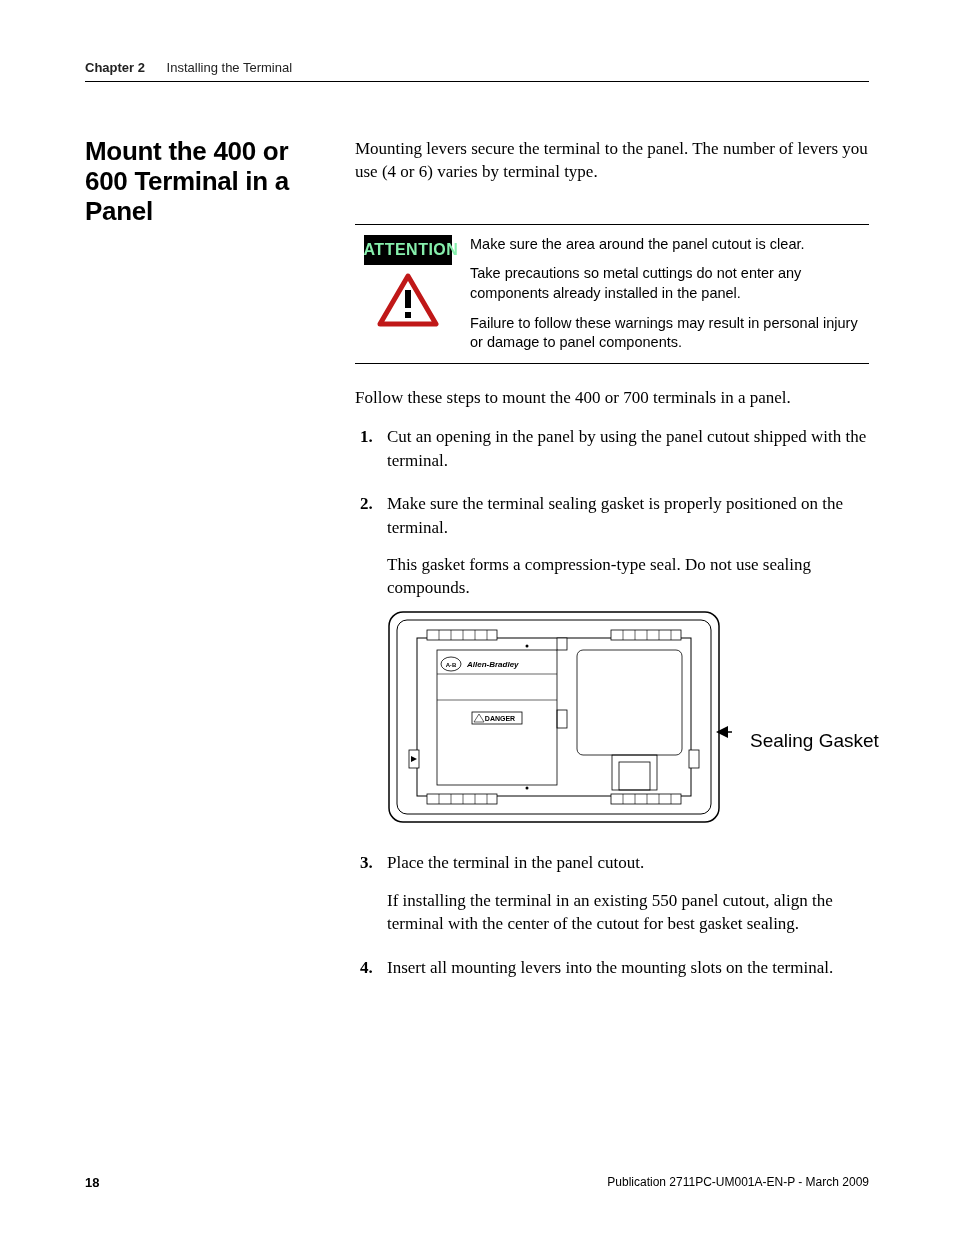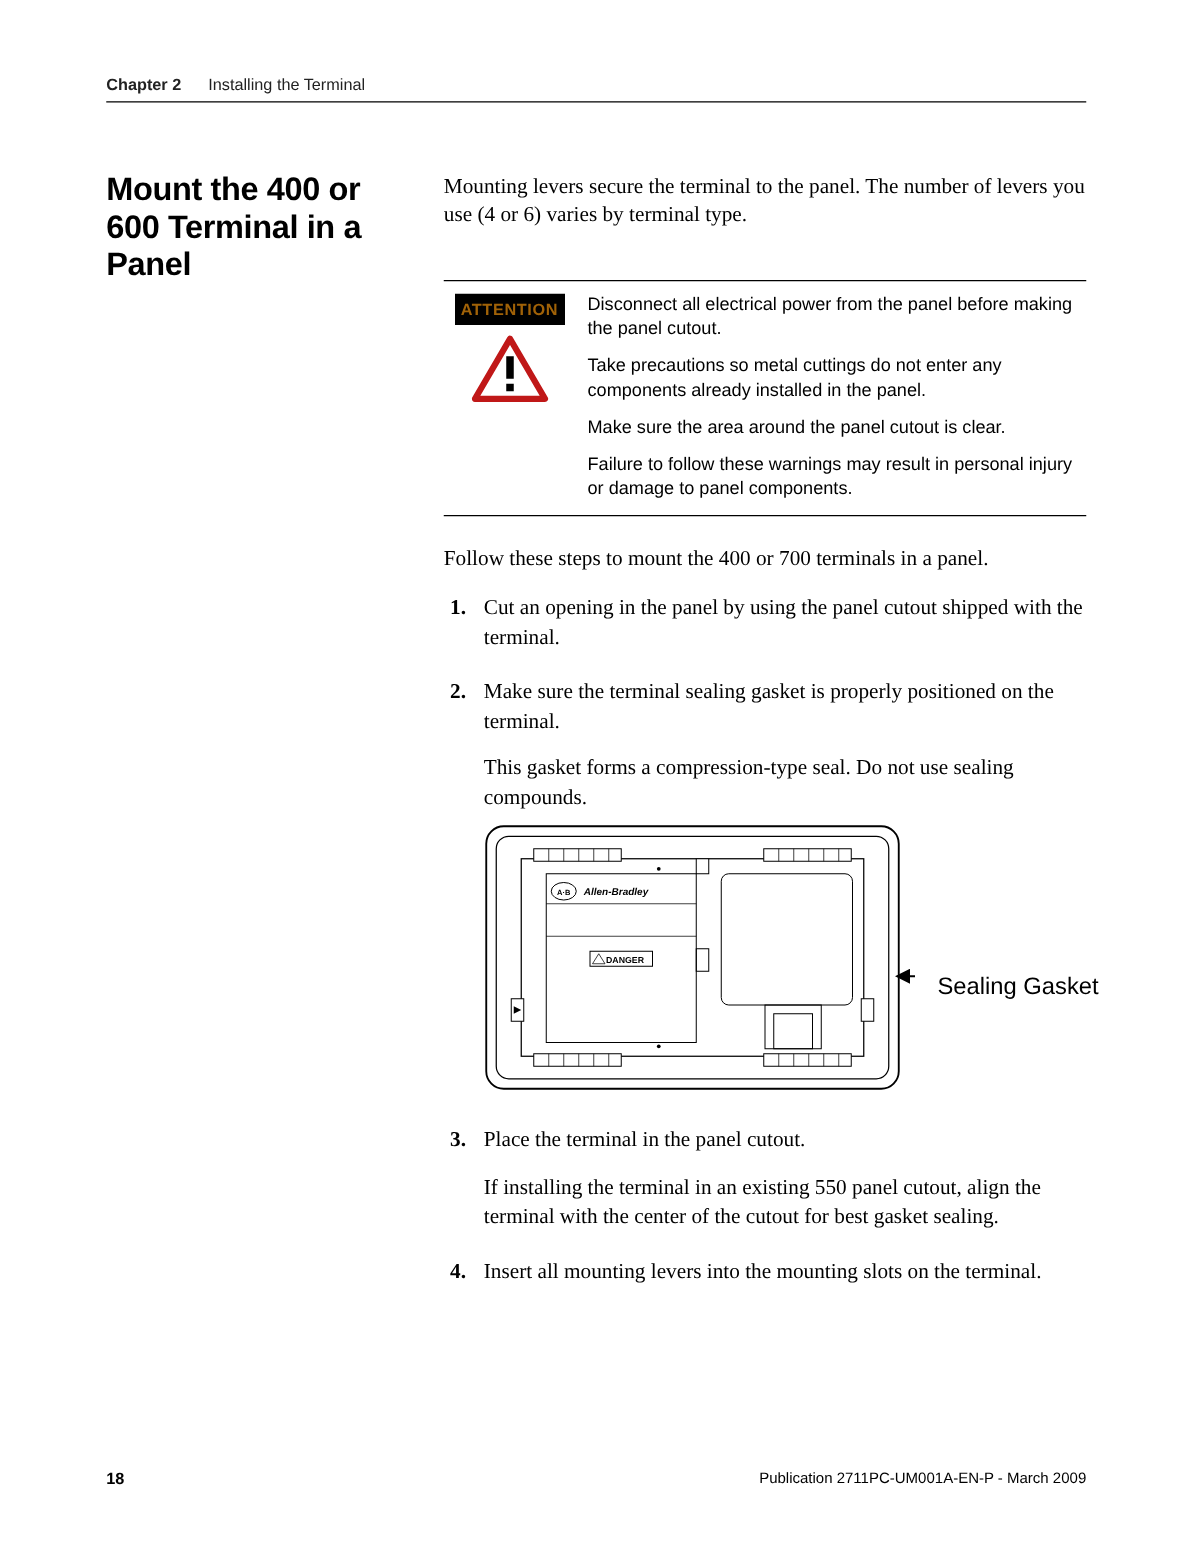--- a/index.html
+++ b/index.html
@@ -59,23 +59,23 @@
     font-size: 14.5px;
     line-height: 1.35;
   }
   .attn-left {
     width: 105px;
     flex: 0 0 105px;
     text-align: center;
   }
   .attn-label {
     background: #000;
-    color: #a16207;
+    color: #86efac;
     font-weight: bold;
-    font-size: 13px;
+    font-size: 16px;
     padding: 4px 0;
     letter-spacing: 0.5px;
     width: 88px;
     margin: 0 auto 8px auto;
   }
   .attn-right { flex: 1; padding-left: 10px; }
   .attn-right p { margin: 0 0 10px 0; }
   .attn-right p:last-child { margin-bottom: 0; }
   ol.steps {
     list-style: none;
@@ -141,23 +141,22 @@
       <div class="attention-box">
         <div class="attn-left">
           <div class="attn-label">ATTENTION</div>
           <svg width="62" height="54" viewBox="0 0 62 54">
             <polygon points="31,3 59,51 3,51" fill="none" stroke="#c01818" stroke-width="5" stroke-linejoin="round"></polygon>
             <rect x="28" y="17" width="6" height="18" fill="#000"></rect>
             <rect x="28" y="39" width="6" height="6" fill="#000"></rect>
           </svg>
         </div>
         <div class="attn-right">
-          <p>Disconnect all electrical power from the panel before making the panel cutout.</p>
+          <p>Make sure the area around the panel cutout is clear.</p>
           <p>Take precautions so metal cuttings do not enter any components already installed in the panel.</p>
-          <p>Make sure the area around the panel cutout is clear.</p>
           <p>Failure to follow these warnings may result in personal injury or damage to panel components.</p>
         </div>
       </div>
 
       <p>Follow these steps to mount the 400 or 700 terminals in a panel.</p>
 
       <ol class="steps">
         <li>
           <span>Cut an opening in the panel by using the panel cutout shipped with the terminal.</span>
         </li>

